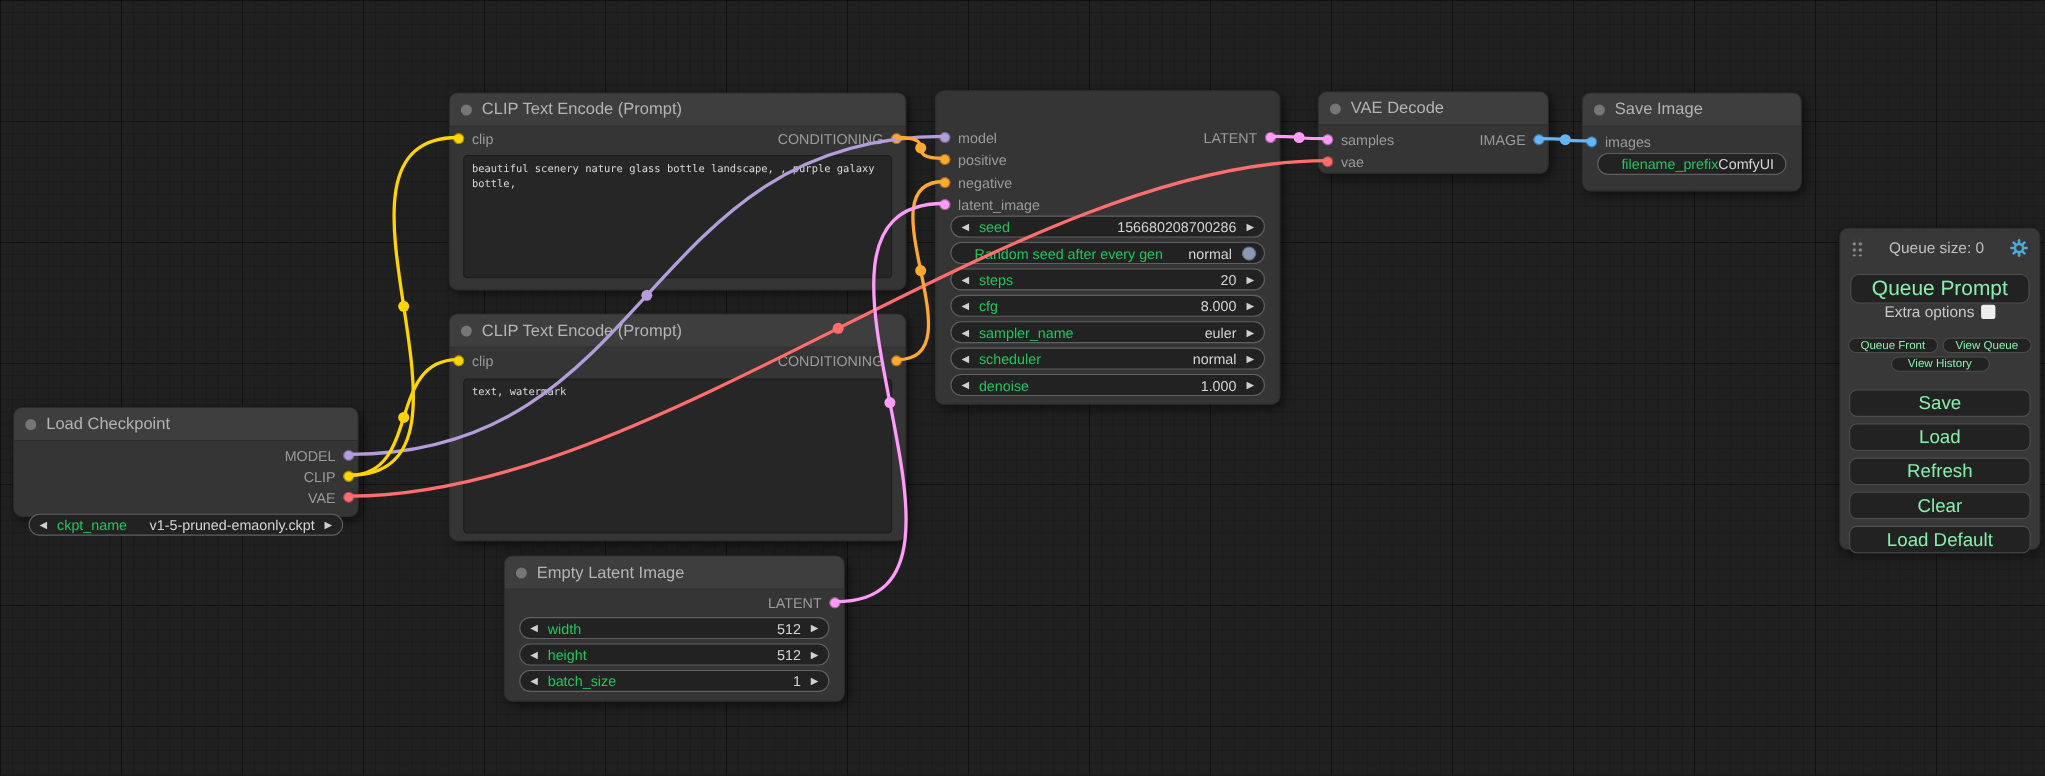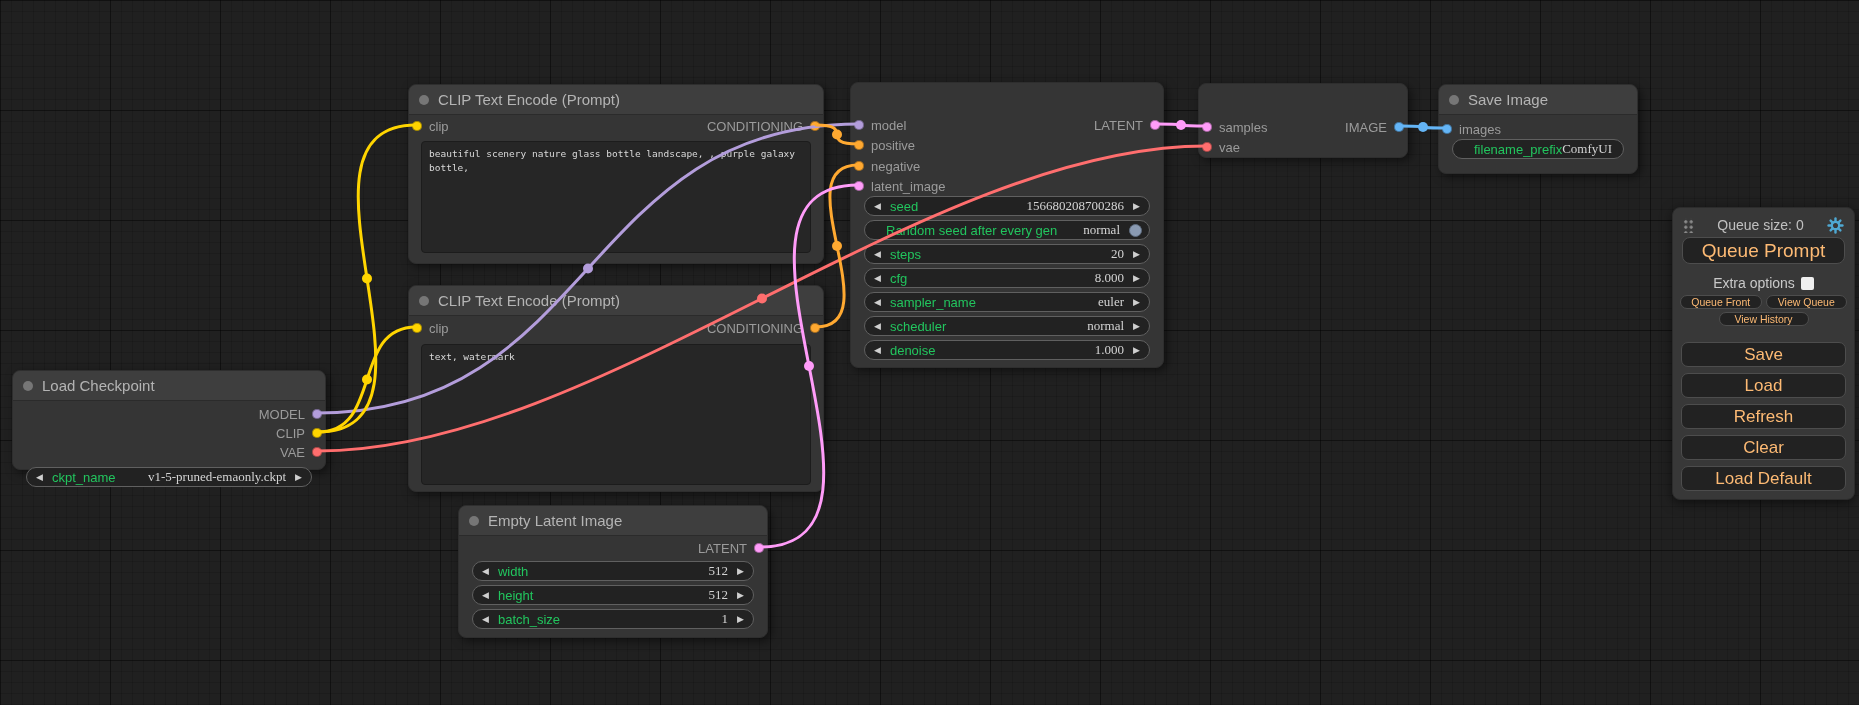--- a/index.html
+++ b/index.html
@@ -35,38 +35,38 @@
   .slot.out .dot { margin-left:7px; }
   .widget {
     position:absolute; left:13px; right:13px; height:20px;
     background:#222222; border:1px solid #606060; border-radius:10px;
     display:flex; align-items:center; font-size:13px; padding:0 9px;
   }
   .widget .arrow { font-size:9px; color:#cfcfcf; line-height:1; }
   .widget .wlabel { color:#22c55e; margin-left:9px; white-space:nowrap; }
   .widget.noarrows .wlabel { margin-left:12px; }
   .widget .spacer { flex:1; }
-  .widget .wvalue { color:#d4d4d4; margin-right:9px; white-space:nowrap;font-family:Liberation Serif, serif; }
+  .widget .wvalue { color:#d4d4d4; margin-right:9px; white-space:nowrap; }
   .widget .tdot { width:13px; height:13px; border-radius:50%; background:#8a9ab2; border:1px solid #5f6d80; margin-right:-2px; flex:0 0 auto; }
   .node-textarea {
     position:absolute; left:12px; right:12px; background:#262626;
     border:1px solid #1c1c1c; border-radius:4px; color:#d9d9d9;
     font-family:"DejaVu Sans Mono", monospace; font-size:9.5px; line-height:14px;
     padding:5px 7px; white-space:pre-wrap; word-break:break-word;
   }
   
   .queue-panel {
     position:absolute; z-index:10; background:#383838; border:1px solid #2c2c2c;
     border-radius:8px; box-shadow:0 3px 12px rgba(0,0,0,0.55);
   }
   .qp-header { position:absolute; top:8px; left:10px; right:10px; height:18px; display:flex; align-items:center; }
   .drag-handle { width:11px; height:15px; background-image:radial-gradient(circle, #8b8b8b 1.3px, transparent 1.8px); background-size:5.5px 5.5px; background-position:0 1px; flex:0 0 auto; }
   .qp-title { flex:1; text-align:center; font-size:14px; color:#c0c0c0; }
   .gear-wrap { width:17px; height:17px; flex:0 0 auto; }
-  .qp-btn { background:#222222; border:1px solid #4d4d4d; color:#fdba74; font-family:"Liberation Sans", sans-serif; cursor:pointer; }
+  .qp-btn { background:#222222; border:1px solid #4d4d4d; color:#86efac; font-family:"Liberation Sans", sans-serif; cursor:pointer;margin-top:12px; }
   .qp-queue-prompt { position:absolute; top:29px; left:9px; right:9px; height:27px; border-radius:8px; font-size:19px; }
   .qp-extra { position:absolute; top:66px; left:0; right:0; height:18px; display:flex; align-items:center; justify-content:center; gap:6px; font-size:14px; color:#c9c9c9; }
   .qp-checkbox { width:13px; height:13px; background:#efefef; border-radius:2px; display:inline-block; }
   .qp-row-small { position:absolute; top:87px; left:7px; right:7px; height:14px; display:flex; gap:4px; }
   .qp-small { flex:1; height:14px; border-radius:8px; font-size:10.5px; padding:0; line-height:12px; }
   .qp-row-history { position:absolute; top:104px; left:0; right:0; height:14px; display:flex; justify-content:center; }
   .qp-row-history .qp-small { flex:0 0 90px; }
   .qp-med { position:absolute; left:8px; right:8px; height:25px; border-radius:7px; font-size:17px; }
 </style>
 </head>
@@ -232,20 +232,24 @@
       </div>
       <div class="widget" style="top: 257px;">
         <span class="arrow">◀</span>
         <span class="wlabel">denoise</span>
         <span class="spacer"></span>
         <span class="wvalue">1.000</span>
         <span class="arrow">▶</span>
       </div>
     </div>
     <div class="node" style="left: 1198px; top: 83px; width: 210px; height: 75px;">
+      <div class="titlebar">
+        <div class="title-dot"></div>
+        <span class="title-text">VAE Decode</span>
+      </div>
       <div class="slot in" style="top: 34px;">
         <div class="dot" style="background: rgb(255, 156, 249);"></div>
         <span>samples</span>
       </div>
       <div class="slot in" style="top: 54px;">
         <div class="dot" style="background: rgb(255, 110, 110);"></div>
         <span>vae</span>
       </div>
       <div class="slot out" style="top: 34px;">
         <span>IMAGE</span>

